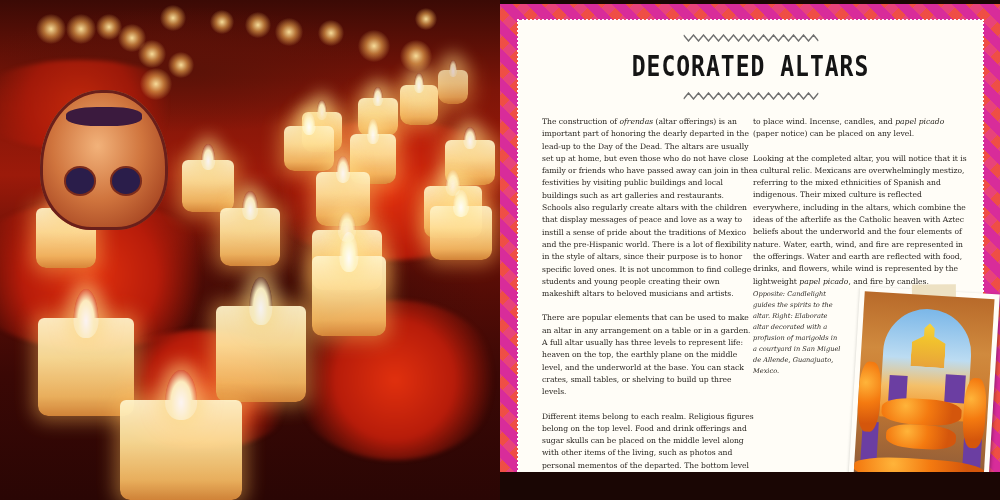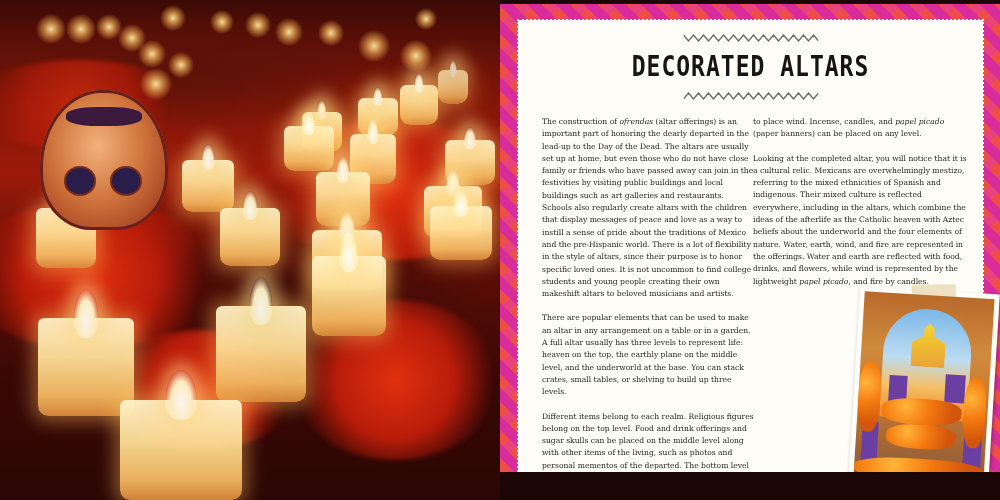--- a/index.html
+++ b/index.html
@@ -214,24 +214,25 @@
       <polyline fill="none" stroke="#6e6e6e" stroke-width="1.4" points="0,7 5,1 10,7 15,1 20,7 25,1 30,7 35,1 40,7 45,1 50,7 55,1 60,7 65,1 70,7 75,1 80,7 85,1 90,7 95,1 100,7 105,1 110,7 115,1 120,7 125,1 130,7 135,1"></polyline>
     </svg>
 
     <div class="col col-left">
       <p><span>The construction of </span><i>ofrendas</i><span> (altar offerings) is an important part of honoring the dearly departed in the lead-up to the Day of the Dead. The altars are usually set up at home, but even those who do not have close family or friends who have passed away can join in the festivities by visiting public buildings and local buildings such as art galleries and restaurants. Schools also regularly create altars with the children that display messages of peace and love as a way to instill a sense of pride about the traditions of Mexico and the pre-Hispanic world. There is a lot of flexibility in the style of altars, since their purpose is to honor specific loved ones. It is not uncommon to find college students and young people creating their own makeshift altars to beloved musicians and artists.</span></p>
       <p>There are popular elements that can be used to make an altar in any arrangement on a table or in a garden. A full altar usually has three levels to represent life: heaven on the top, the earthly plane on the middle level, and the underworld at the base. You can stack crates, small tables, or shelving to build up three levels.</p>
       <p>Different items belong to each realm. Religious figures belong on the top level. Food and drink offerings and sugar skulls can be placed on the middle level along with other items of the living, such as photos and personal mementos of the departed. The bottom level represents Mictlán, the Aztec realm of the dead, and figures of skeletons and La Catrina (Lady of the Dead) are good</p>
     </div>
 
     <div class="col col-right">
-      <p><span>to place wind. Incense, candles, and </span><i>papel picado</i><span> (paper banners) can be placed on any level.</span></p>
+      <p><span>to place wind. Incense, candles, and </span><i>papel picado</i><span> (paper notice) can be placed on any level.</span></p>
       <p><span>Looking at the completed altar, you will notice that it is a cultural relic. Mexicans are overwhelmingly mestizo, referring to the mixed ethnicities of Spanish and indigenous. Their mixed culture is reflected everywhere, including in the altars, which combine the ideas of the afterlife as the Catholic heaven with Aztec beliefs about the underworld and the four elements of nature. Water, earth, wind, and fire are represented in the offerings. Water and earth are reflected with food, drinks, and flowers, while wind is represented by the lightweight </span><i>papel picado</i><span>, and fire by candles.</span></p>
     </div>
 
+    <div class="caption">Opposite: Candlelight guides the spirits to the altar. Right: Elaborate altar decorated with a profusion of marigolds in a courtyard in San Miguel de Allende, Guanajuato, Mexico.</div>
 
     <div class="polaroid">
       <div class="tape"></div>
       <div class="altar-photo">
         <div class="arch"></div>
         <div class="tower"></div>
         <div class="purple" style="left:30px;top:82px;width:18px;height:26px;"></div>
         <div class="purple" style="left:86px;top:78px;width:20px;height:28px;"></div>
         <div class="purple" style="left:6px;top:130px;width:16px;height:40px;"></div>
         <div class="purple" style="left:108px;top:140px;width:18px;height:36px;"></div>

